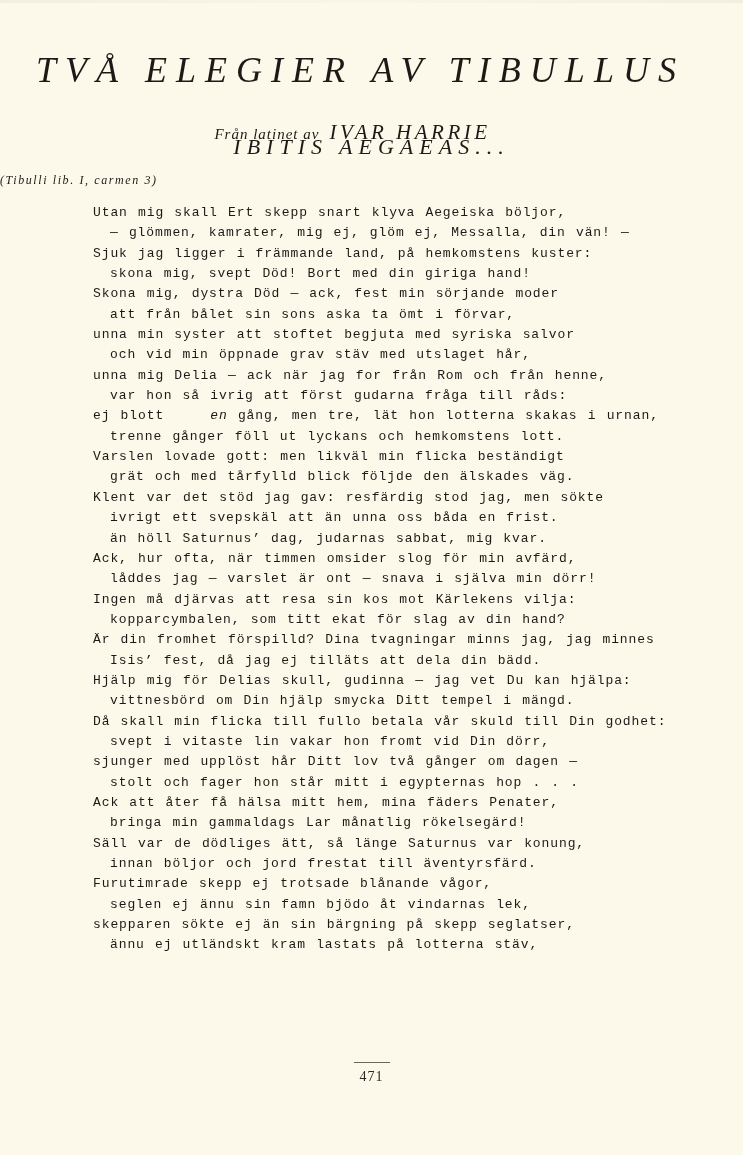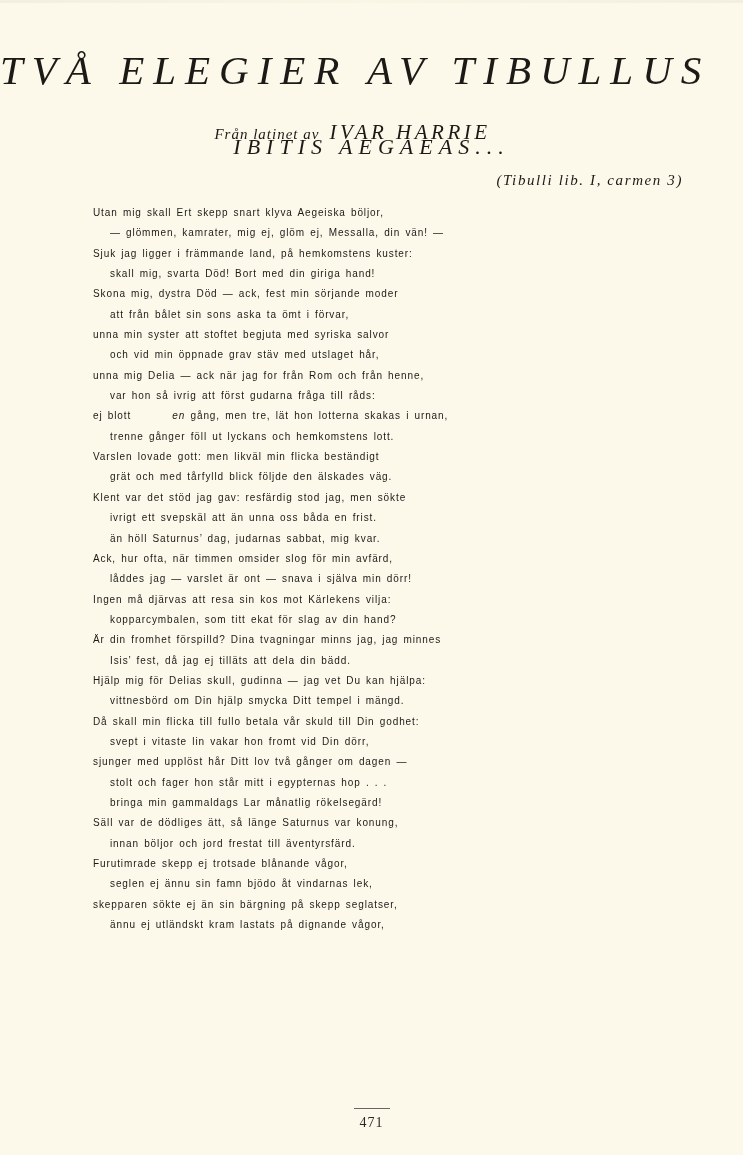--- a/index.html
+++ b/index.html
@@ -12,59 +12,59 @@
     }
     .page-edge-top {
       position: absolute; left: 0; top: 0; width: 743px; height: 3px;
       background: linear-gradient(to right, #f3efe0, #faf6e6 50%, #f3efe0);
     }
     .title {
       position: absolute; left: 0; width: 614px; top: 50px;
       text-align: center;
       font-family: "Liberation Serif", serif;
       font-style: italic;
-      font-size: 41px;
+      font-size: 36px;
       letter-spacing: 9px;
       line-height: 40px;
       white-space: nowrap;
+      padding-left: 36px;
     }
     .byline {
       position: absolute; left: 0; width: 705px; top: 92px;
       text-align: center; white-space: nowrap; line-height: 28px;
       font-family: "Liberation Serif", serif; font-style: italic; margin-top: 26px;
     }
     .byline .pre { font-size: 15px; letter-spacing: 1px; }
     .byline .name { font-size: 21px; letter-spacing: 3.5px; margin-left: 6px; }
     .subtitle {
       position: absolute; left: 0; width: 743px; top: 132px;
       text-align: center; white-space: nowrap;
       font-family: "Liberation Serif", serif; font-style: italic;
       font-size: 22px; letter-spacing: 6px; line-height: 30px;
     }
     .source {
       position: absolute; left: 0; width: 683px; top: 170px;
-      text-align: right; white-space: nowrap;
+      text-align: left; white-space: nowrap;
       font-family: "Liberation Serif", serif; font-style: italic;
-      font-size: 15px; letter-spacing: 1.6px; line-height: 20px;
+      font-size: 12px; letter-spacing: 1.6px; line-height: 20px;
     }
     .poem {
       position: absolute; left: 93px; top: 203px; width: 600px;
     }
     .line {
       height: 20.35px; line-height: 20.35px;
-      font-family: Liberation Sans, sans-serif;
-      font-size: 10px; letter-spacing: 0.9px; word-spacing: 1.5px;
+      font-family: Liberation Mono, monospace;
+      font-size: 13px; letter-spacing: 0.9px; word-spacing: 1.5px;
       white-space: nowrap;
     }
     .line.indent { padding-left: 17px; }
     .line em { font-style: italic; margin-left: 36px; }
     .page-number {
       position: absolute; left: 0; width: 743px; top: 1062px;
       text-align: center;
-      margin-top: 46px;
     }
     .page-number .rule {
       display: block; width: 36px; height: 1px; background: #6a665e;
       margin: 0 auto 3px auto;
     }
     .page-number .num {
       font-family: "Liberation Serif", serif; font-size: 14px; letter-spacing: 1px;
       color: #2b2925;
     }
   </style>
@@ -81,21 +81,21 @@
 </div>
 
 <h2 class="subtitle" style="margin:0;font-weight:normal;">IBITIS AEGAEAS...</h2>
 
 <div class="source">(Tibulli lib. I, carmen 3)</div>
 
 <div class="poem">
   <div class="line">Utan mig skall Ert skepp snart klyva Aegeiska böljor,</div>
   <div class="line indent">— glömmen, kamrater, mig ej, glöm ej, Messalla, din vän! —</div>
   <div class="line">Sjuk jag ligger i främmande land, på hemkomstens kuster:</div>
-  <div class="line indent">skall mig, svarta Död! Bort med din giriga hand!</div>
+  <div class="line indent">skona mig, svept Död! Bort med din giriga hand!</div>
   <div class="line">Skona mig, dystra Död — ack, fest min sörjande moder</div>
   <div class="line indent">att från bålet sin sons aska ta ömt i förvar,</div>
   <div class="line">unna min syster att stoftet begjuta med syriska salvor</div>
   <div class="line indent">och vid min öppnade grav stäv med utslaget hår,</div>
   <div class="line">unna mig Delia — ack när jag for från Rom och från henne,</div>
   <div class="line indent">var hon så ivrig att först gudarna fråga till råds:</div>
   <div class="line"><span>ej blott </span><em>en</em><span> gång, men tre, lät hon lotterna skakas i urnan,</span></div>
   <div class="line indent">trenne gånger föll ut lyckans och hemkomstens lott.</div>
   <div class="line">Varslen lovade gott: men likväl min flicka beständigt</div>
   <div class="line indent">grät och med tårfylld blick följde den älskades väg.</div>
@@ -107,25 +107,26 @@
   <div class="line">Ingen må djärvas att resa sin kos mot Kärlekens vilja:</div>
   <div class="line indent">kopparcymbalen, som titt ekat för slag av din hand?</div>
   <div class="line">Är din fromhet förspilld? Dina tvagningar minns jag, jag minnes</div>
   <div class="line indent">Isis’ fest, då jag ej tilläts att dela din bädd.</div>
   <div class="line">Hjälp mig för Delias skull, gudinna — jag vet Du kan hjälpa:</div>
   <div class="line indent">vittnesbörd om Din hjälp smycka Ditt tempel i mängd.</div>
   <div class="line">Då skall min flicka till fullo betala vår skuld till Din godhet:</div>
   <div class="line indent">svept i vitaste lin vakar hon fromt vid Din dörr,</div>
   <div class="line">sjunger med upplöst hår Ditt lov två gånger om dagen —</div>
   <div class="line indent">stolt och fager hon står mitt i egypternas hop . . .</div>
+  <div class="line">Ack att åter få hälsa mitt hem, mina fäders Penater,</div>
   <div class="line indent">bringa min gammaldags Lar månatlig rökelsegärd!</div>
   <div class="line">Säll var de dödliges ätt, så länge Saturnus var konung,</div>
   <div class="line indent">innan böljor och jord frestat till äventyrsfärd.</div>
   <div class="line">Furutimrade skepp ej trotsade blånande vågor,</div>
   <div class="line indent">seglen ej ännu sin famn bjödo åt vindarnas lek,</div>
   <div class="line">skepparen sökte ej än sin bärgning på skepp seglatser,</div>
-  <div class="line indent">ännu ej utländskt kram lastats på dignande vågor,</div>
+  <div class="line indent">ännu ej utländskt kram lastats på lotterna stäv,</div>
 </div>
 
 <div class="page-number">
   <span class="rule"></span>
   <span class="num">471</span>
 </div>
 
 </body></html>

